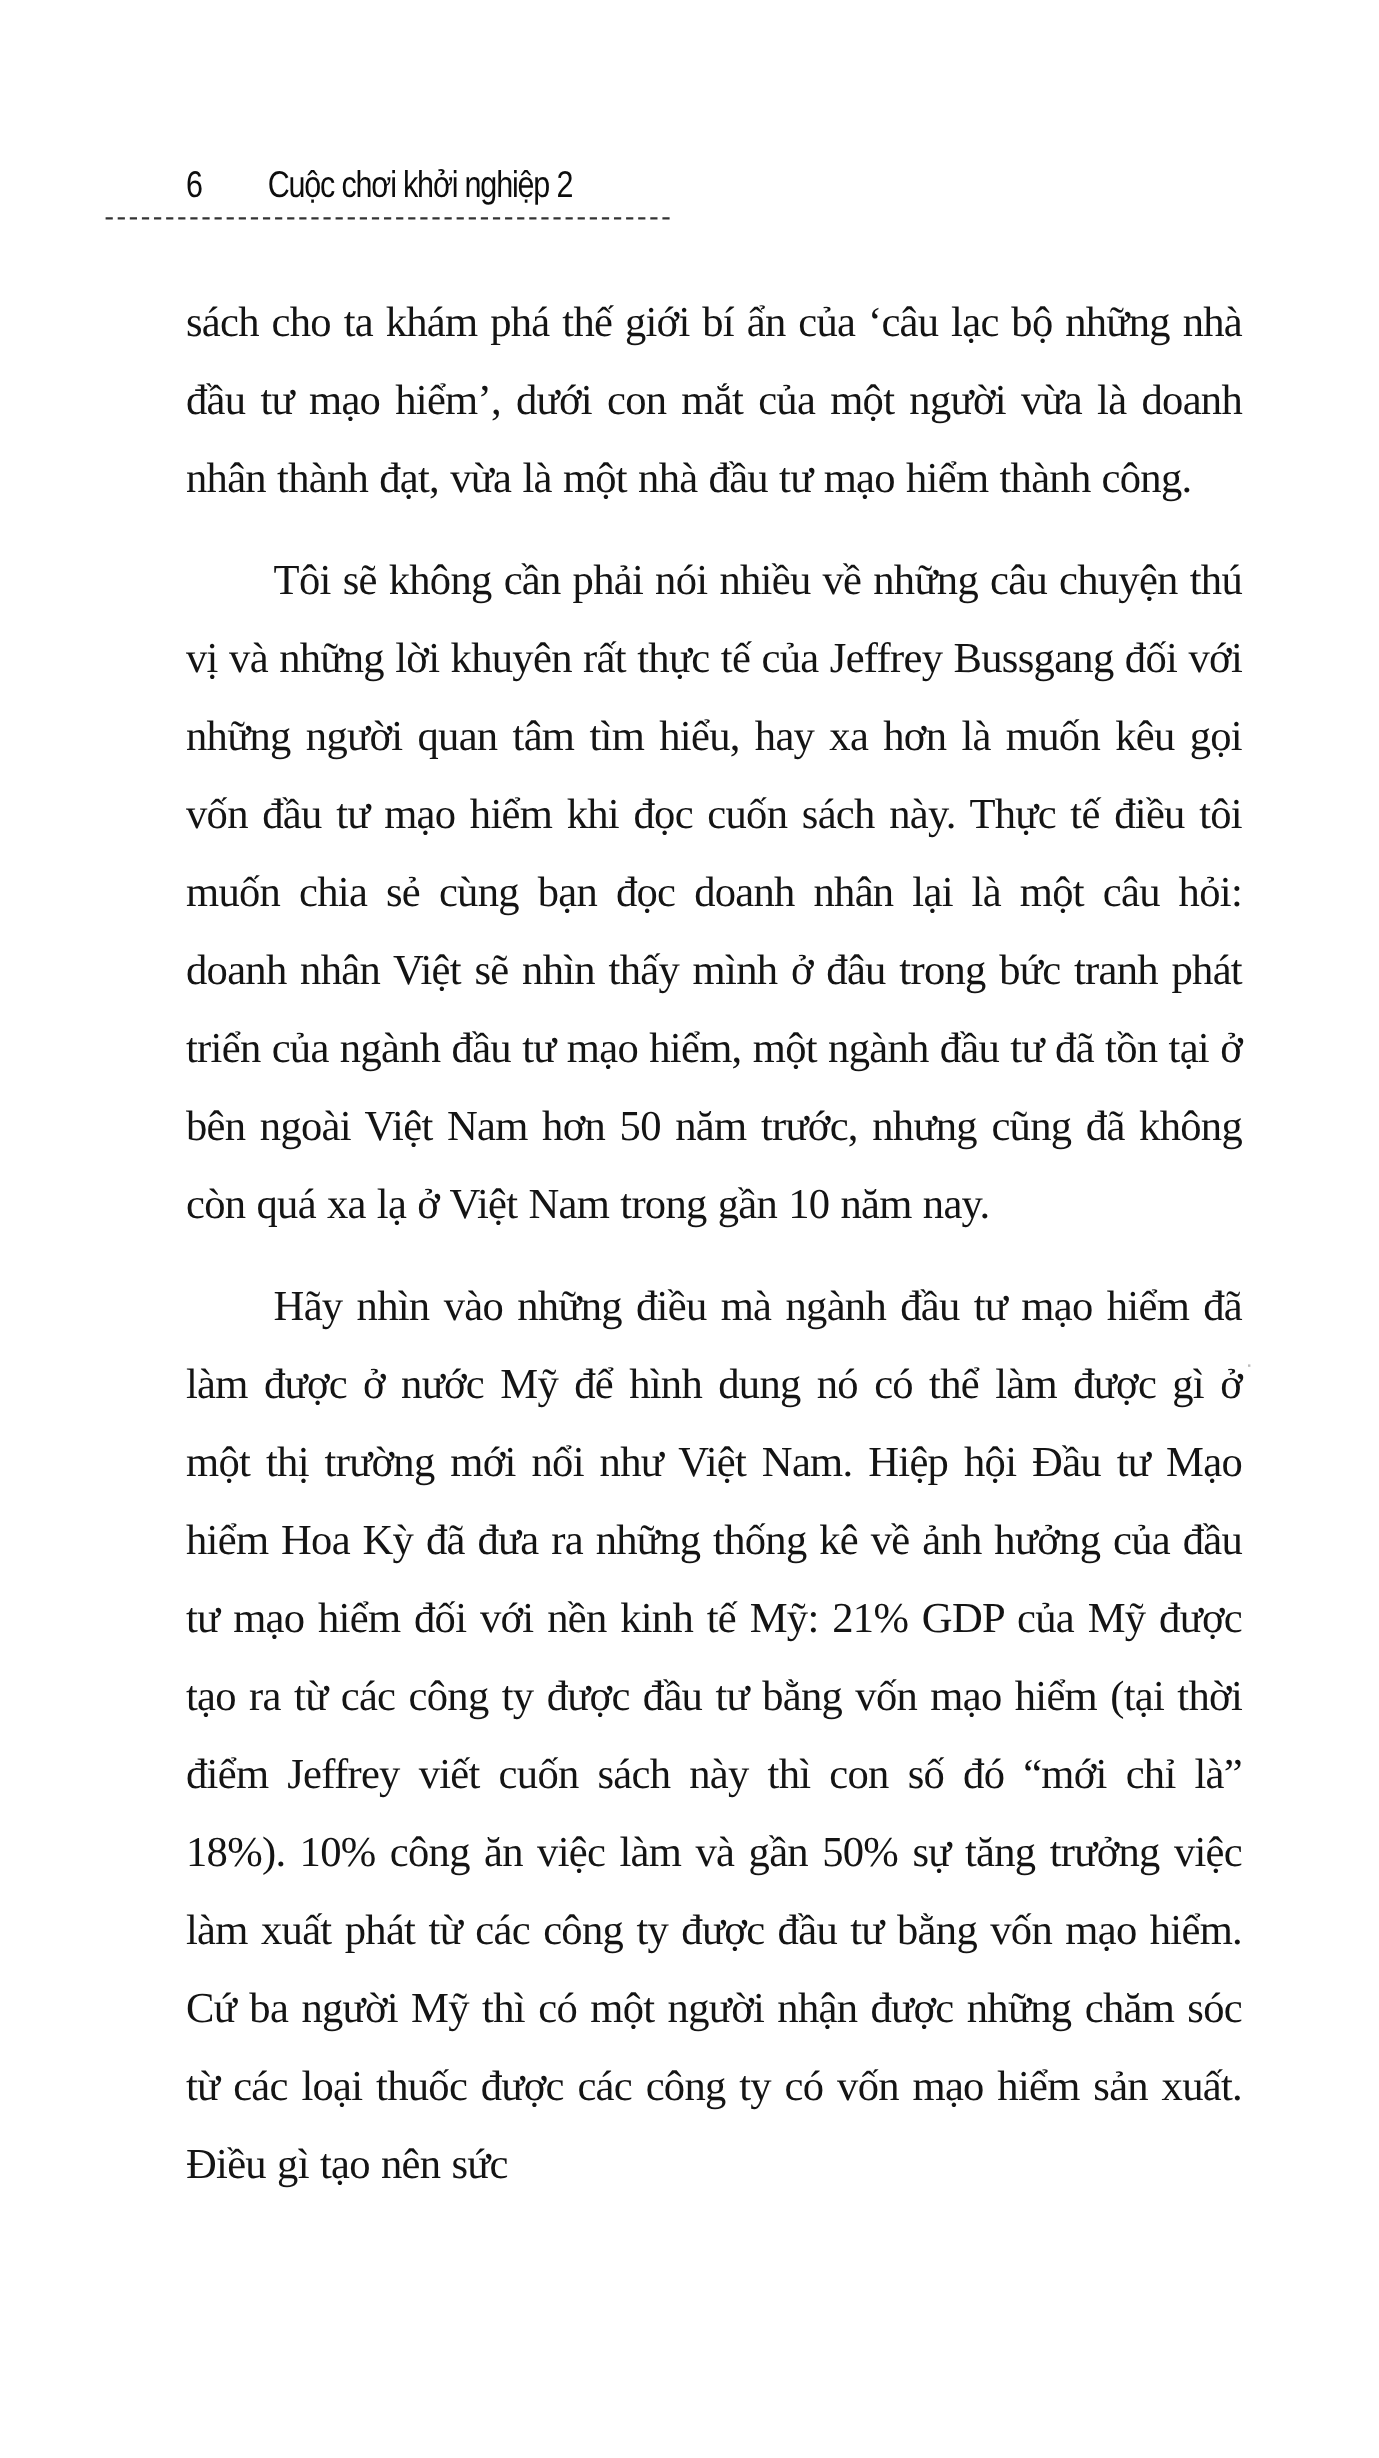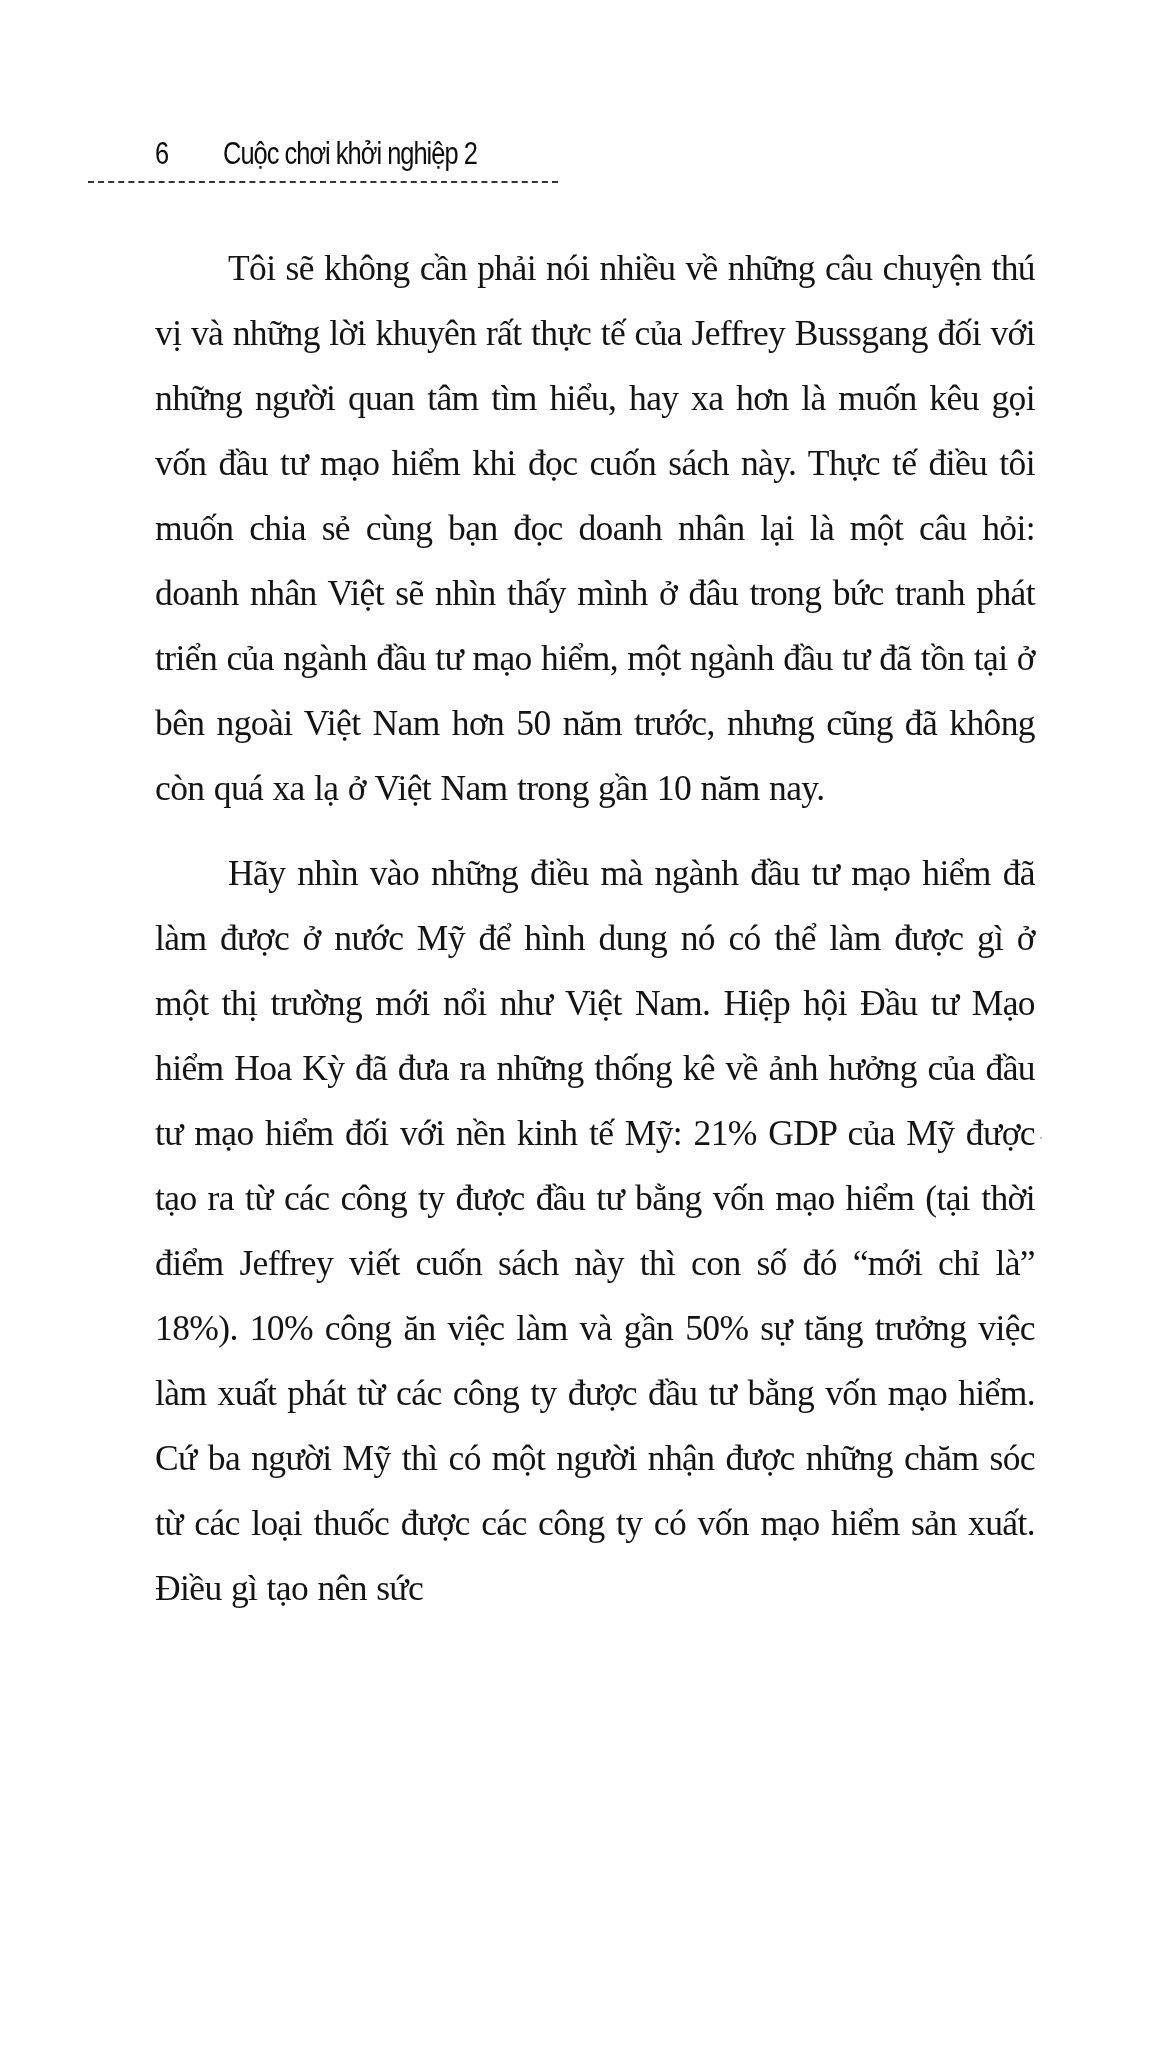--- a/index.html
+++ b/index.html
@@ -75,17 +75,18 @@
 </head>
 <body>
 
 <div class="running-head">
   <span class="page-number">6</span>
   <span class="running-title">Cuộc chơi khởi nghiệp 2</span>
 </div>
 <div class="head-rule"></div>
 
 <div class="page-body">
+  <p>sách cho ta khám phá thế giới bí ẩn của ‘câu lạc bộ những nhà đầu tư mạo hiểm’, dưới con mắt của một người vừa là doanh nhân thành đạt, vừa là một nhà đầu tư mạo hiểm thành công.</p>
   <p class="indent">Tôi sẽ không cần phải nói nhiều về những câu chuyện thú vị và những lời khuyên rất thực tế của Jeffrey Bussgang đối với những người quan tâm tìm hiểu, hay xa hơn là muốn kêu gọi vốn đầu tư mạo hiểm khi đọc cuốn sách này. Thực tế điều tôi muốn chia sẻ cùng bạn đọc doanh nhân lại là một câu hỏi: doanh nhân Việt sẽ nhìn thấy mình ở đâu trong bức tranh phát triển của ngành đầu tư mạo hiểm, một ngành đầu tư đã tồn tại ở bên ngoài Việt Nam hơn 50 năm trước, nhưng cũng đã không còn quá xa lạ ở Việt Nam trong gần 10 năm nay.</p>
   <p class="indent">Hãy nhìn vào những điều mà ngành đầu tư mạo hiểm đã làm được ở nước Mỹ để hình dung nó có thể làm được gì ở một thị trường mới nổi như Việt Nam. Hiệp hội Đầu tư Mạo hiểm Hoa Kỳ đã đưa ra những thống kê về ảnh hưởng của đầu tư mạo hiểm đối với nền kinh tế Mỹ: 21% GDP của Mỹ được tạo ra từ các công ty được đầu tư bằng vốn mạo hiểm (tại thời điểm Jeffrey viết cuốn sách này thì con số đó “mới chỉ là” 18%). 10% công ăn việc làm và gần 50% sự tăng trưởng việc làm xuất phát từ các công ty được đầu tư bằng vốn mạo hiểm. Cứ ba người Mỹ thì có một người nhận được những chăm sóc từ các loại thuốc được các công ty có vốn mạo hiểm sản xuất. Điều gì tạo nên sức</p>
 </div>
 
 <div class="speck"></div>
 
 </body></html>

